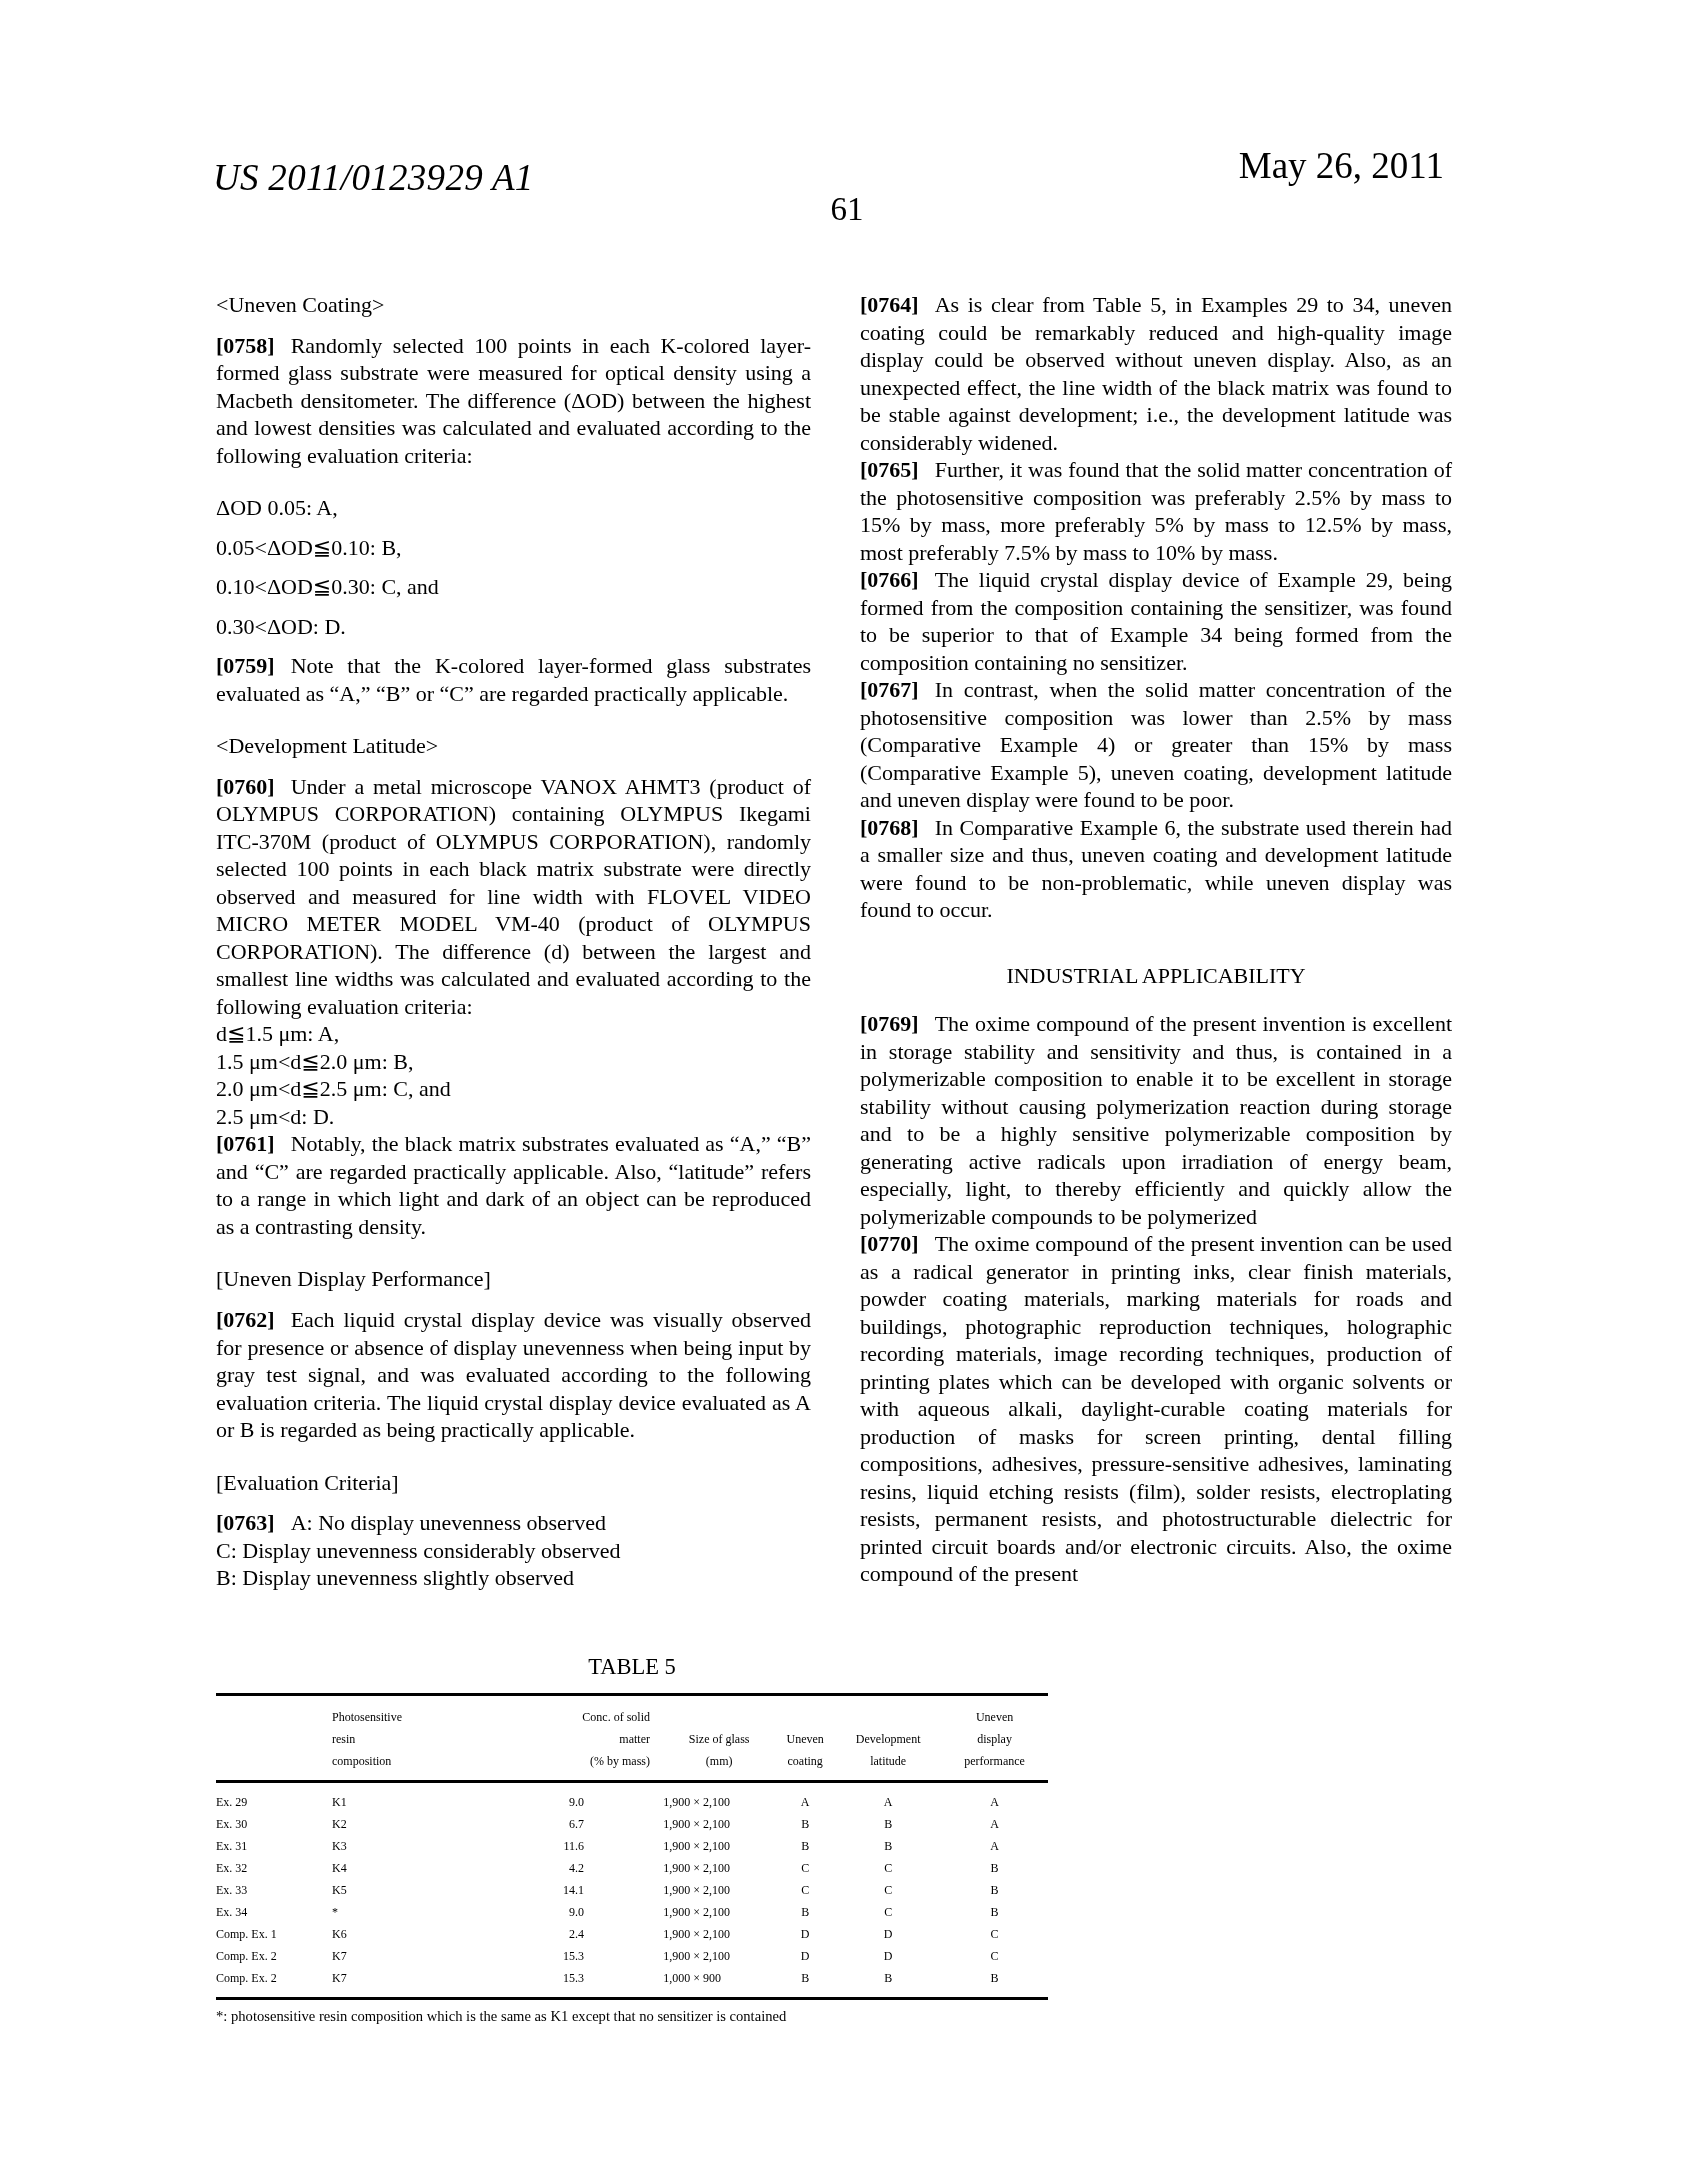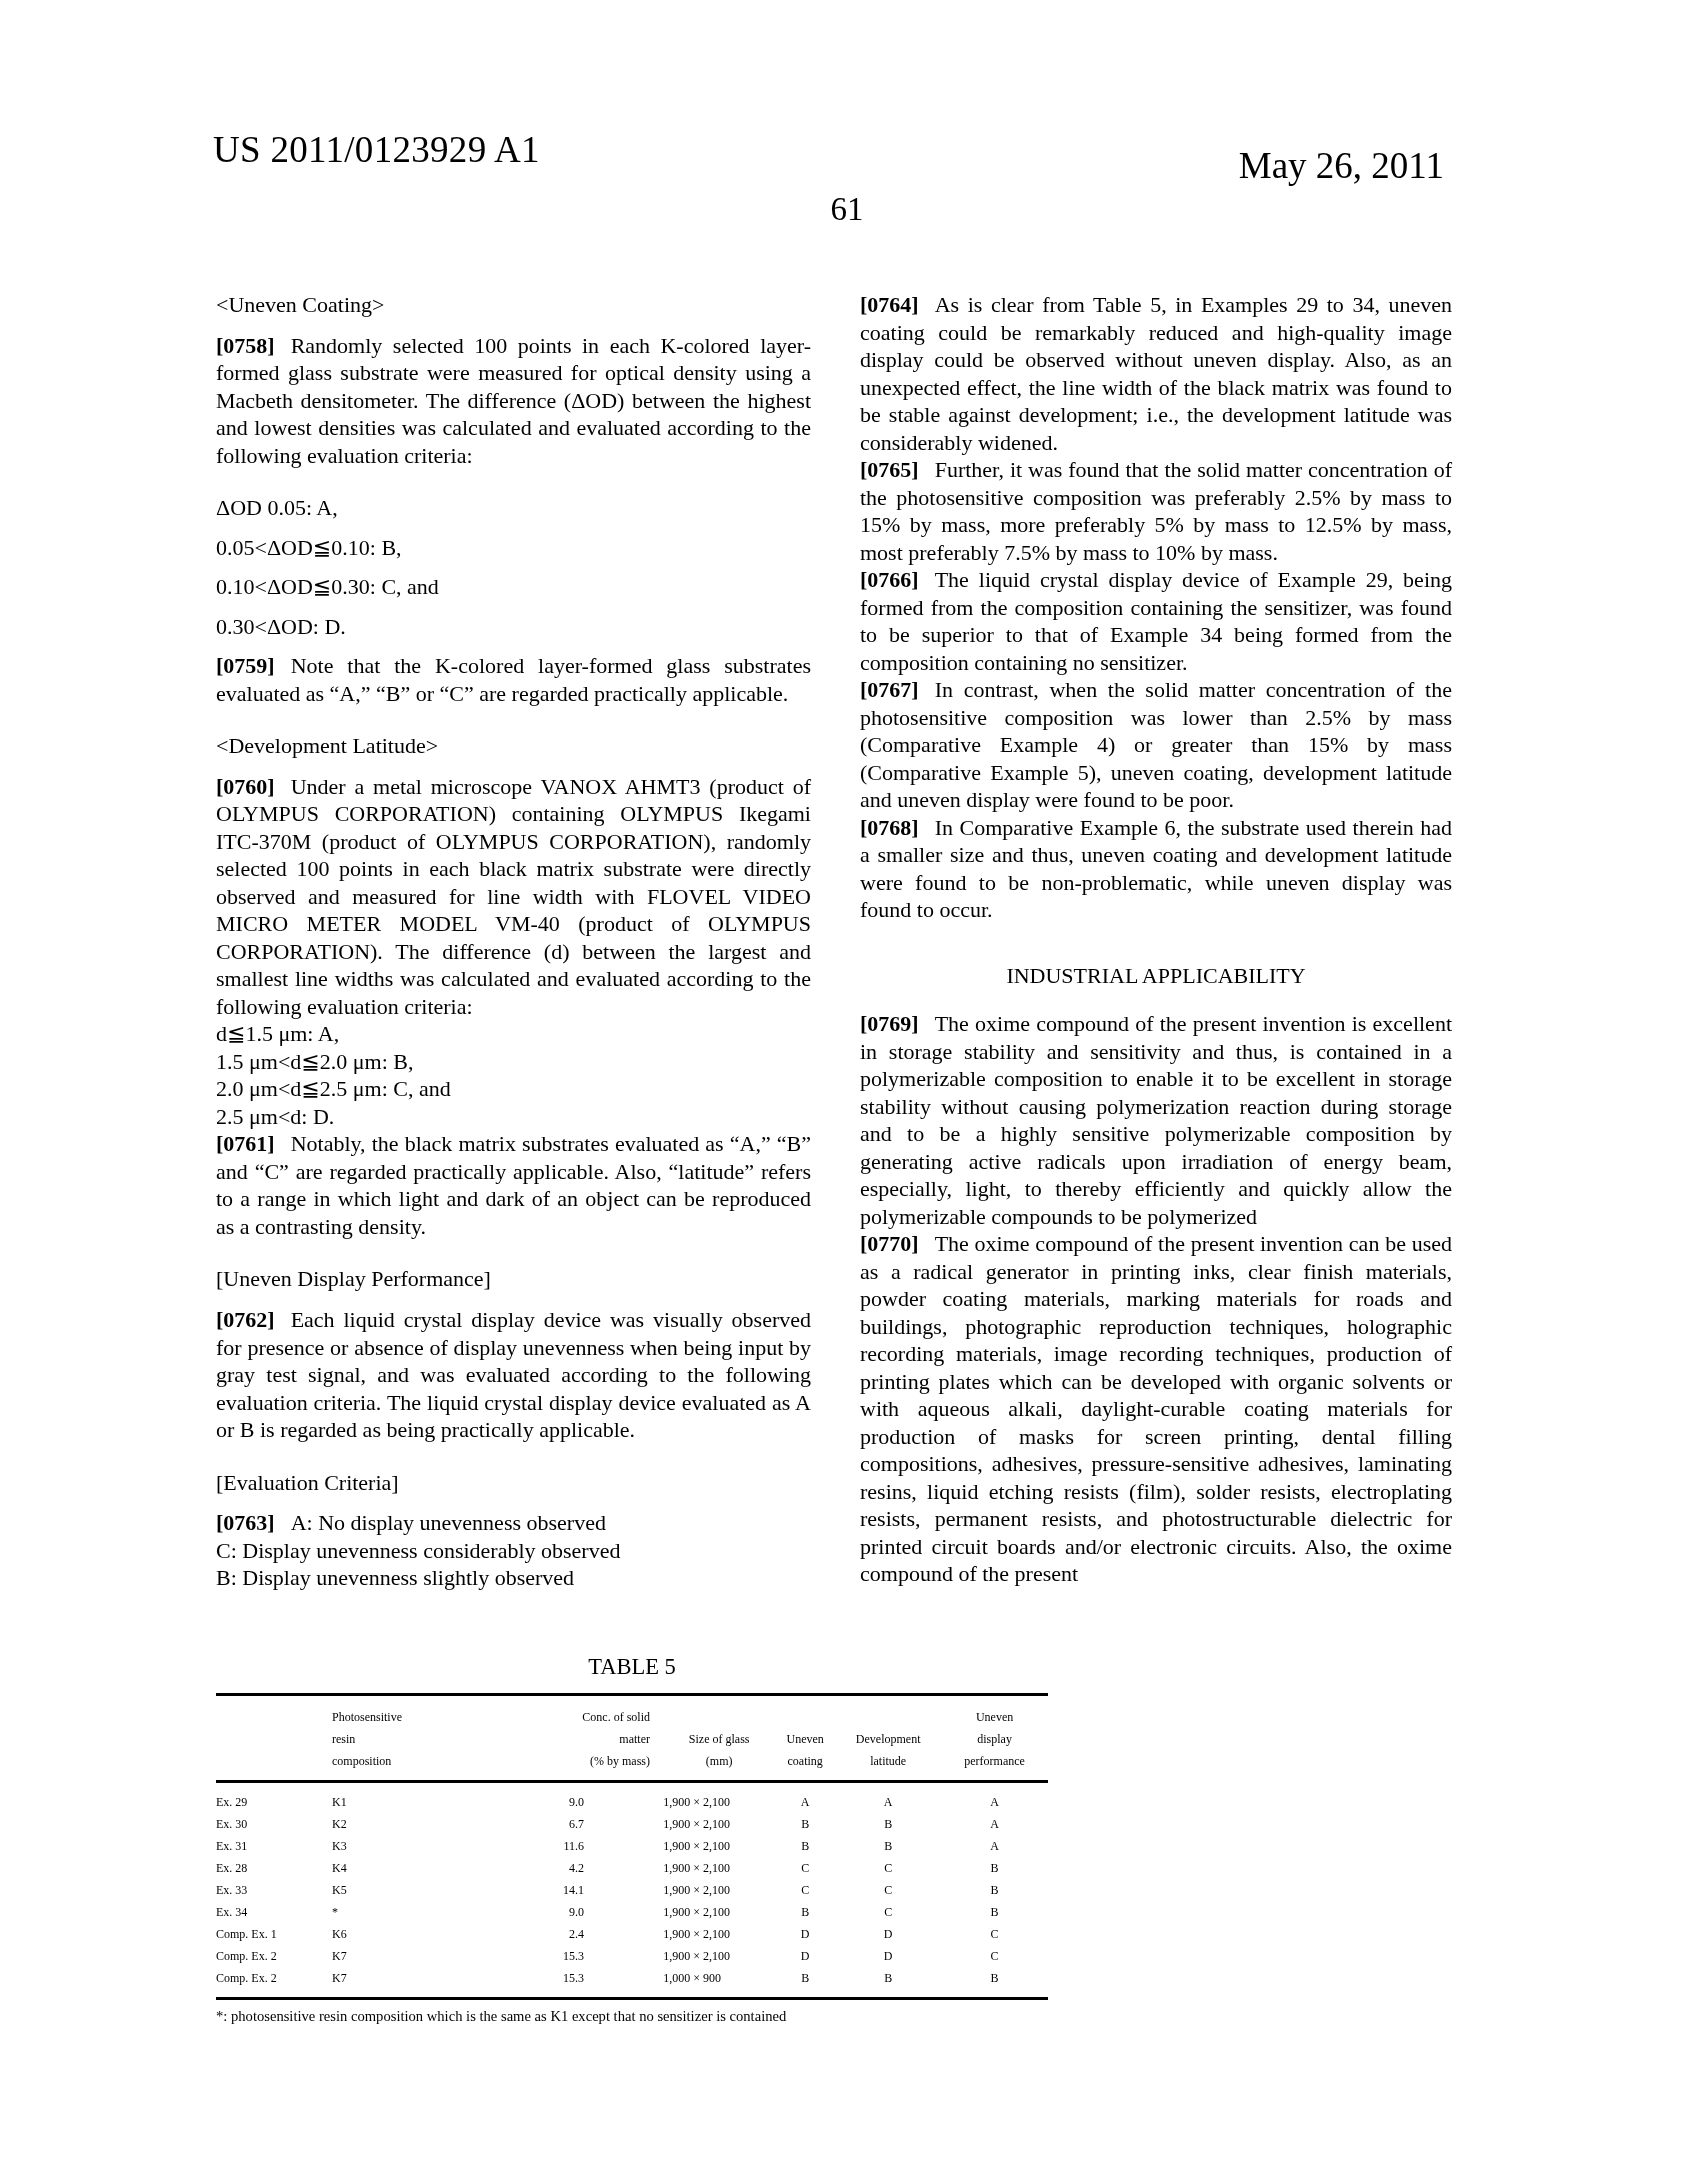--- a/index.html
+++ b/index.html
@@ -1,18 +1,18 @@
 <!DOCTYPE html>
 <html style="font-size:10.6px"><head>
 <meta charset="utf-8">
 <style>
   html, body { margin: 0; padding: 0; background: #ffffff; }
   body { width: 1694px; height: 2183px; position: relative; overflow: hidden;
          font-family: "Liberation Serif", "DejaVu Serif", serif; color: #000; }
-  .hdr-left { position: absolute; left: 213px; top: 128px; font-size: 37px; letter-spacing: 0.3px; }
+  .hdr-left { position: absolute; left: 213px; top: 156px; font-size: 37px; letter-spacing: 0.3px; font-style: italic; }
   .hdr-right { position: absolute; right: 250px; top: 144px; font-size: 37px; }
   .page-num { position: absolute; left: 0; width: 1694px; top: 191px; text-align: center; font-size: 33px; }
 
   .col { position: absolute; top: 291px; font-size: 22px; line-height: 27.5px; text-align: justify; }
   .col-left { left: 216px; width: 595px; }
   .col-right { left: 860px; width: 592px; }
 
   .p { margin: 0 0 0 0; }
   .p .num { font-weight: bold; margin-right: 16px; }
   .heading { margin: 0; }
@@ -153,21 +153,21 @@
         <tr>
           <td class="c0">Ex. 31</td>
           <td class="c1">K3</td>
           <td class="c2">11.6</td>
           <td class="c3">1,900 × 2,100</td>
           <td class="c4">B</td>
           <td class="c5">B</td>
           <td class="c6">A</td>
         </tr>
         <tr>
-          <td class="c0">Ex. 28</td>
+          <td class="c0">Ex. 32</td>
           <td class="c1">K4</td>
           <td class="c2">4.2</td>
           <td class="c3">1,900 × 2,100</td>
           <td class="c4">C</td>
           <td class="c5">C</td>
           <td class="c6">B</td>
         </tr>
         <tr>
           <td class="c0">Ex. 33</td>
           <td class="c1">K5</td>

